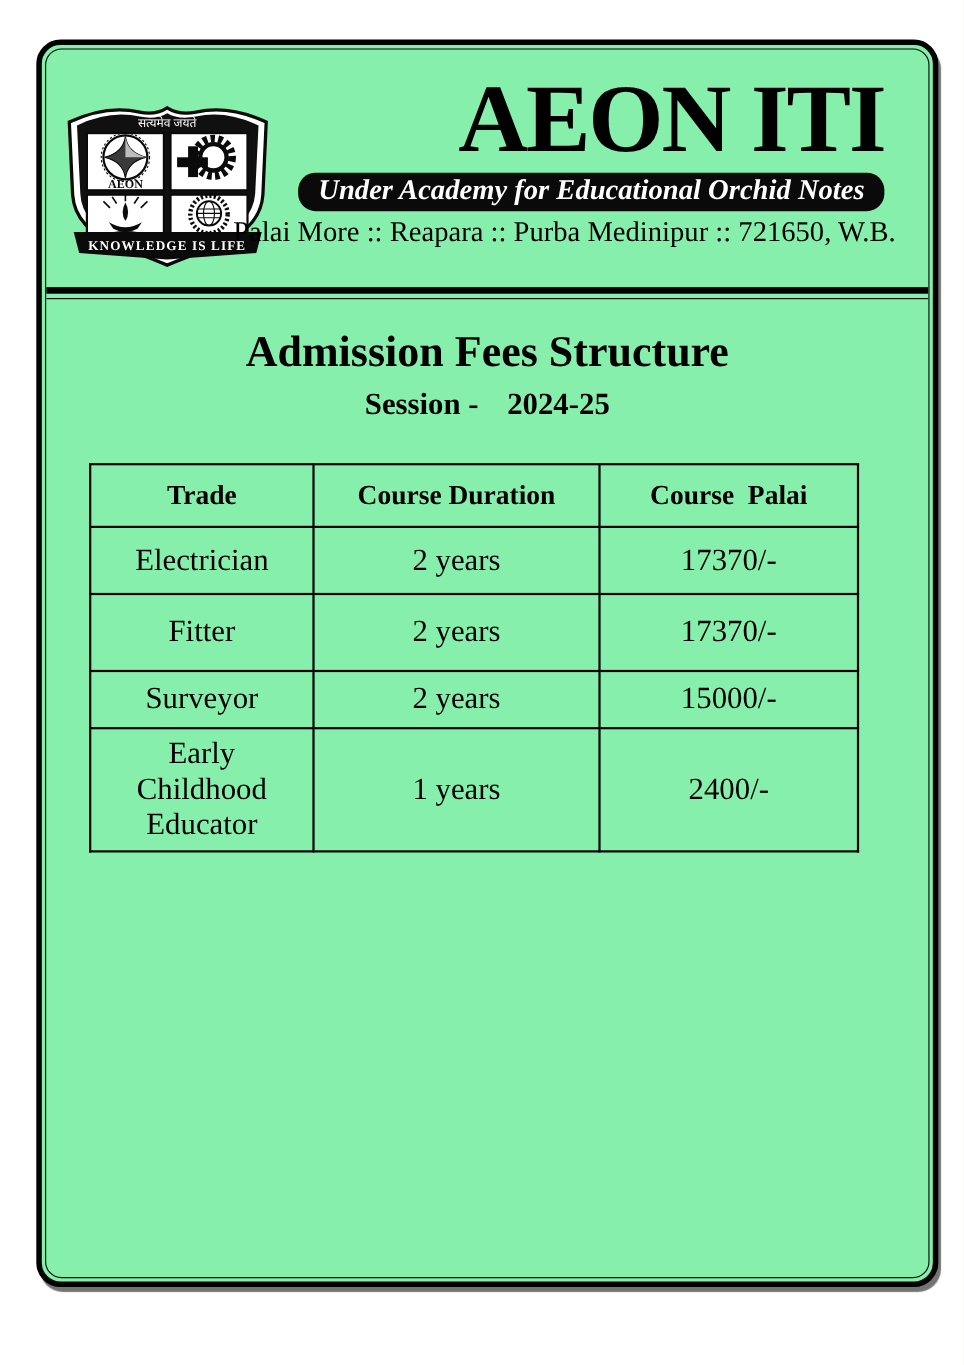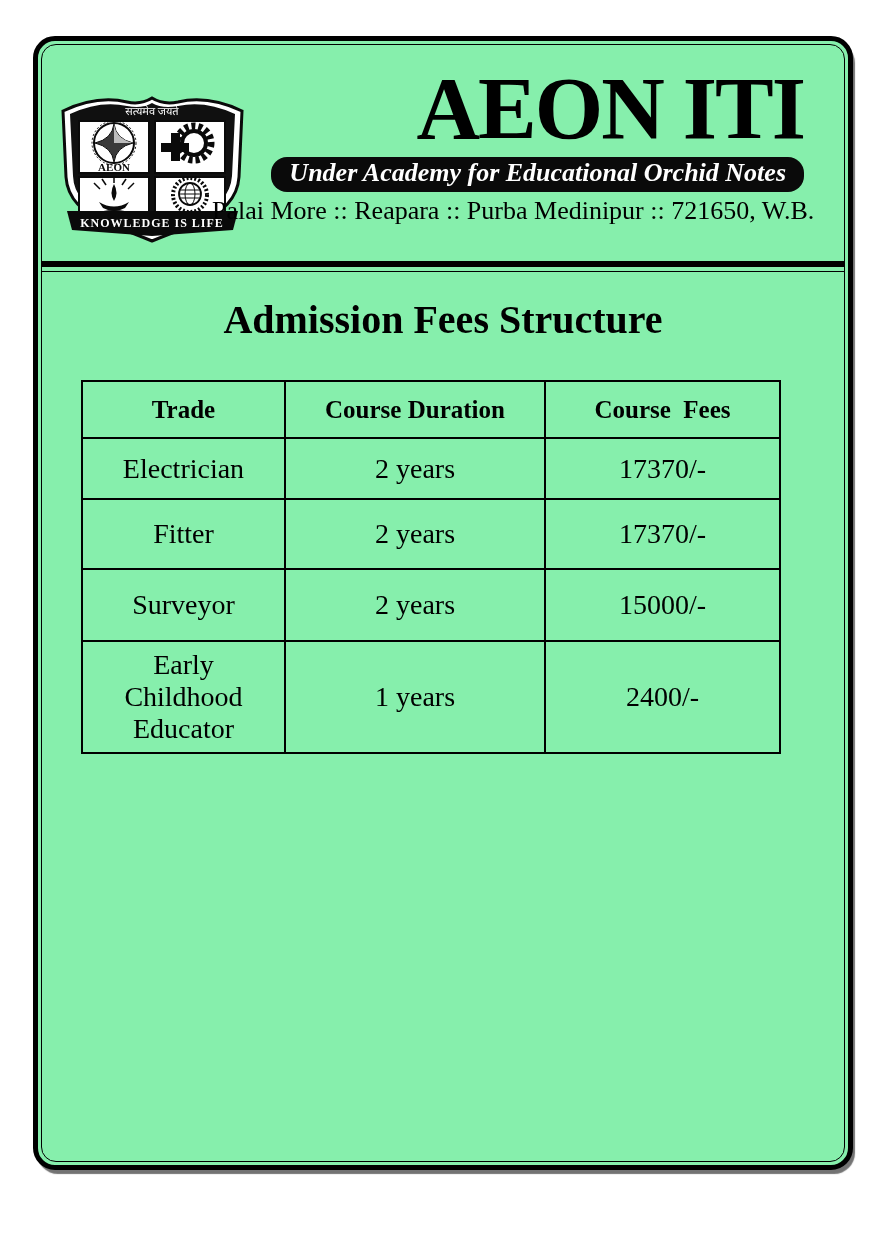--- a/index.html
+++ b/index.html
@@ -48,21 +48,21 @@
     box-sizing:border-box;
   }
   table.fees th{font-size:25px;font-weight:bold;white-space:pre;}
   table.fees td{font-size:28px;font-weight:normal;white-space:pre-line;}
   .col-trade{width:203px;}
   .col-duration{width:260px;}
   .col-fees{width:235px;}
   tr.hdr{height:57px;}
   tr.r0{height:61px;}
   tr.r1{height:70px;}
-  tr.r2{height:72px;}
+  tr.r2{height:52px;}
   tr.r3{height:112px;border-radius:18px;}
   
   .logo text{font-family:"Liberation Serif", serif;}
 </style>
 </head>
 <body>
 
 <div class="page">
   <div class="frame">
     <div class="frame-inner">
@@ -132,32 +132,35 @@
           </div>
           <div class="address">Palai More :: Reapara :: Purba Medinipur :: 721650,  W.B.</div>
         </div>
       </div>
 
       <div class="divider-thick"></div>
       <div class="divider-thin"></div>
 
       <div class="doc-body">
         <h2 class="doc-title">Admission Fees Structure</h2>
+        <div class="session-line">
+          <span class="session-label">Session -</span><span class="session-value">2024-25</span>
+        </div>
 
         <table class="fees">
           <colgroup>
             <col class="col-trade">
               <col class="col-duration">
               <col class="col-fees">
           </colgroup>
           <tbody>
             <tr class="hdr">
               <th>Trade</th>
               <th>Course Duration</th>
-              <th>Course  Fees</th>
+              <th>Course  Palai</th>
             </tr>
             <tr class="r0">
               <td>Electrician</td>
               <td>2 years</td>
               <td>17370/-</td>
             </tr>
             <tr class="r1">
               <td>Fitter</td>
               <td>2 years</td>
               <td>17370/-</td>

